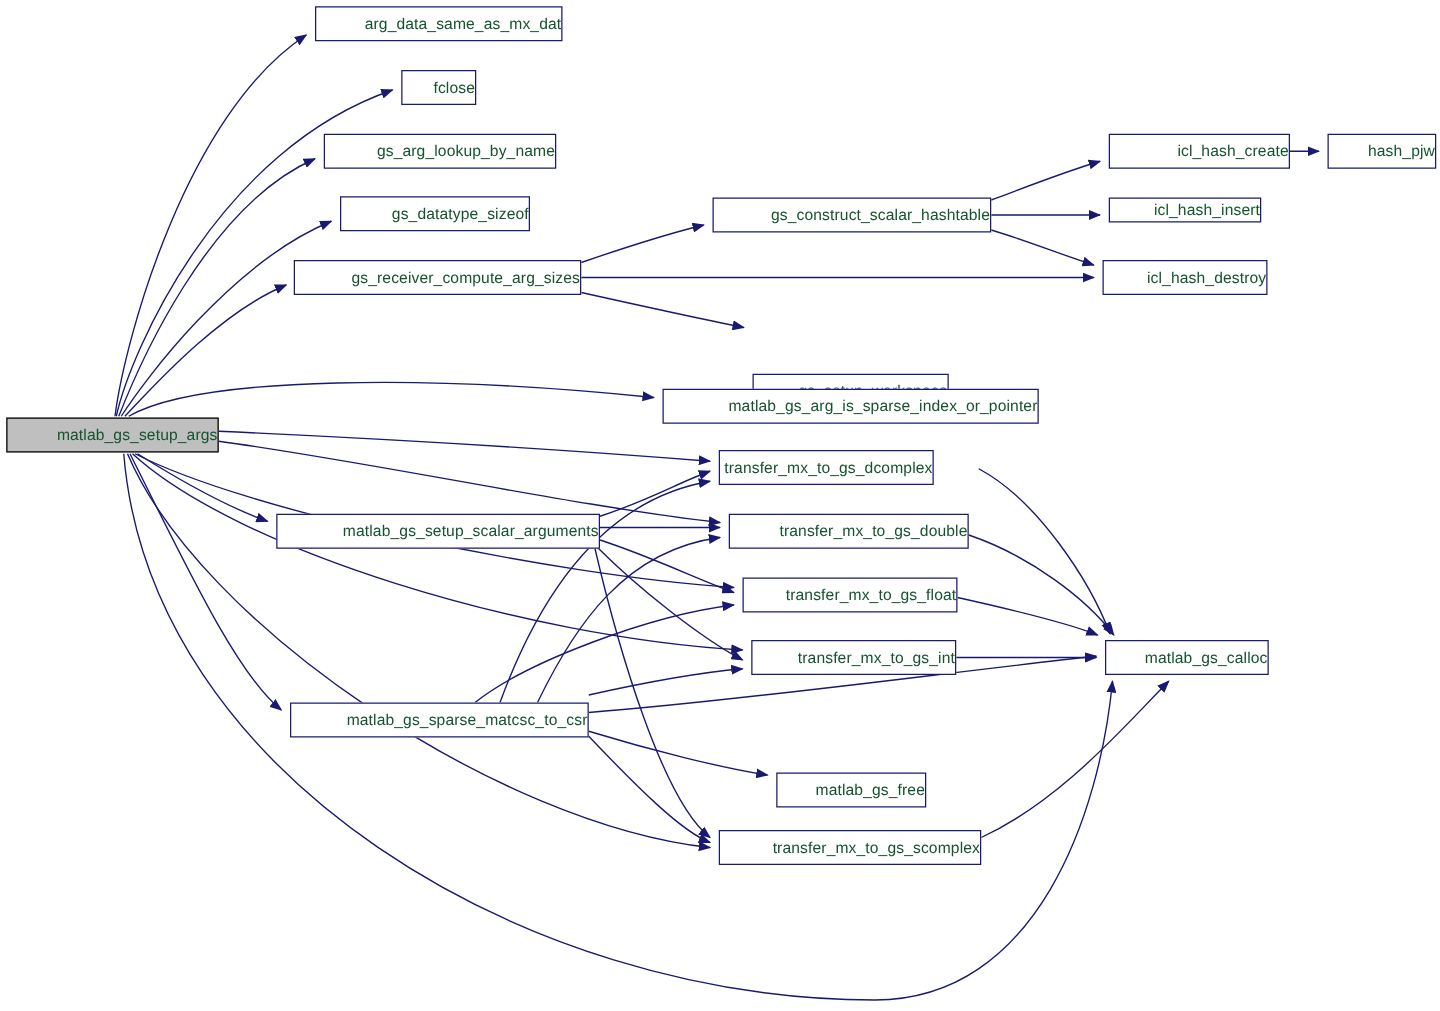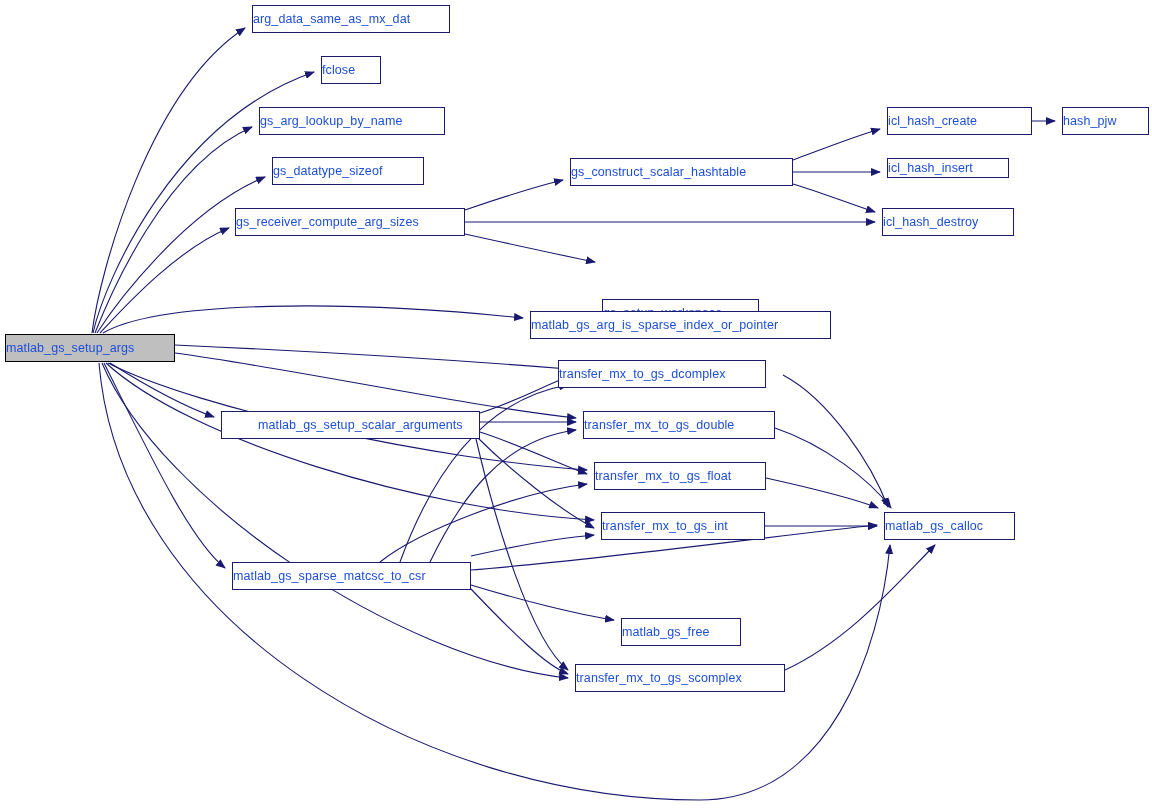--- a/index.html
+++ b/index.html
@@ -21,26 +21,26 @@
     left: 0;
     top: 0;
     width: 1152px;
     height: 809px;
   }
   .node {
     position: absolute;
     box-sizing: border-box;
     border: 1px solid #1a1a6e;
     background: #ffffff;
-    color: #1d4ed8;
+    color: #14532d;
     font-size: 12.5px;
     line-height: 1;
     display: flex;
     align-items: center;
-    justify-content: flex-start;
+    justify-content: flex-end;
     white-space: nowrap;
     letter-spacing: 0.1px;
   }
   .node.current {
     background: #bfbfbf;
     border: 1px solid #000000;
   }
   .node-label {
     display: block;
     pointer-events: none;
@@ -132,21 +132,21 @@
       </div>
       <div class="node" style="left: 882px; top: 208px; width: 132px; height: 28px;">
         <span class="node-label">icl_hash_destroy</span>
       </div>
       <div class="node" style="left: 602px; top: 259px; width: 157px; height: 28px; margin-top: 40px;">
         <span class="node-label">gs_setup_workspace</span>
       </div>
       <div class="node" style="left: 530px; top: 311px; width: 301px; height: 28px;">
         <span class="node-label">matlab_gs_arg_is_sparse_index_or_pointer</span>
       </div>
-      <div class="node" style="left: 558px; top: 360px; width: 208px; height: 28px;">
+      <div class="node" style="left: 575px; top: 360px; width: 172px; height: 28px;">
         <span class="node-label">transfer_mx_to_gs_dcomplex</span>
       </div>
       <div class="node" style="left: 221px; top: 411px; width: 259px; height: 28px; padding-left: 36px;">
         <span class="node-label">matlab_gs_setup_scalar_arguments</span>
       </div>
       <div class="node" style="left: 583px; top: 411px; width: 192px; height: 28px;">
         <span class="node-label">transfer_mx_to_gs_double</span>
       </div>
       <div class="node" style="left: 594px; top: 462px; width: 172px; height: 28px;">
         <span class="node-label">transfer_mx_to_gs_float</span>

